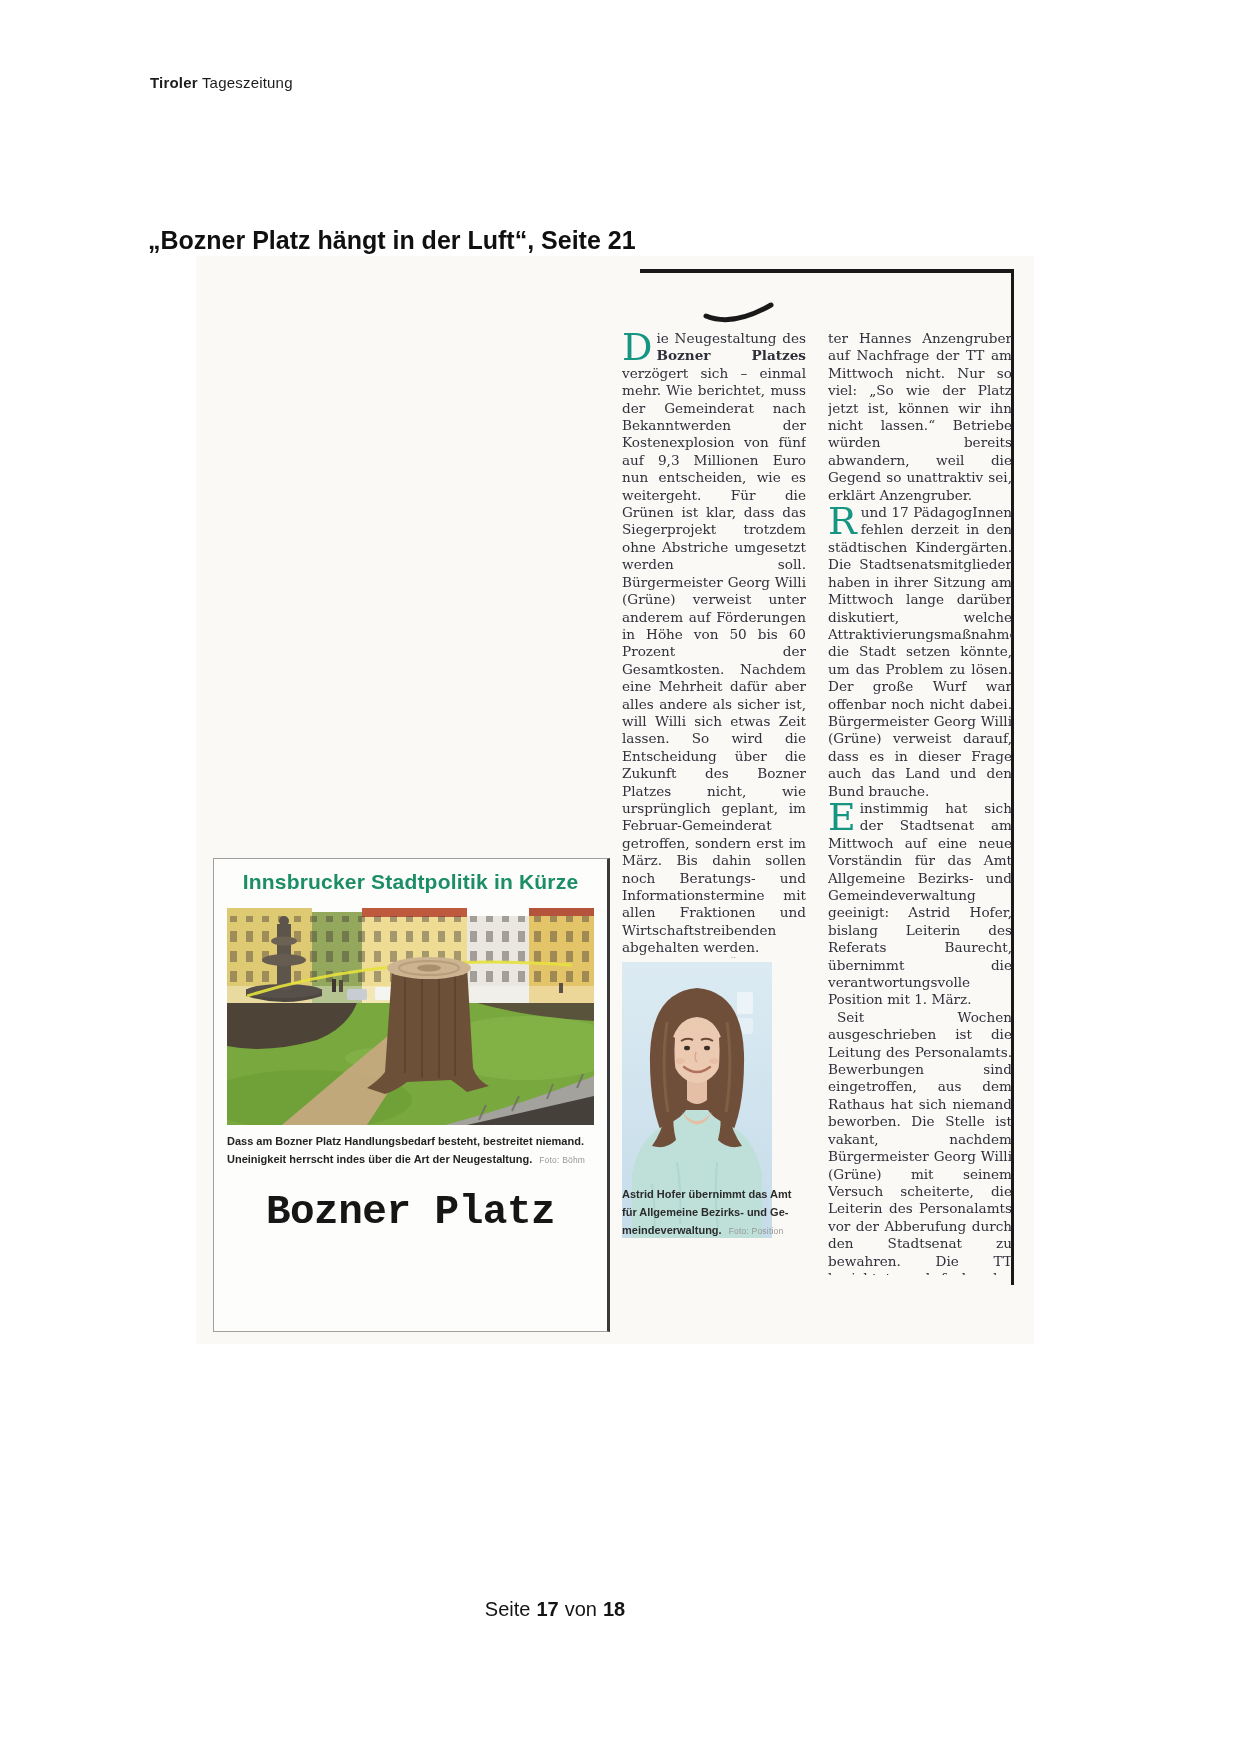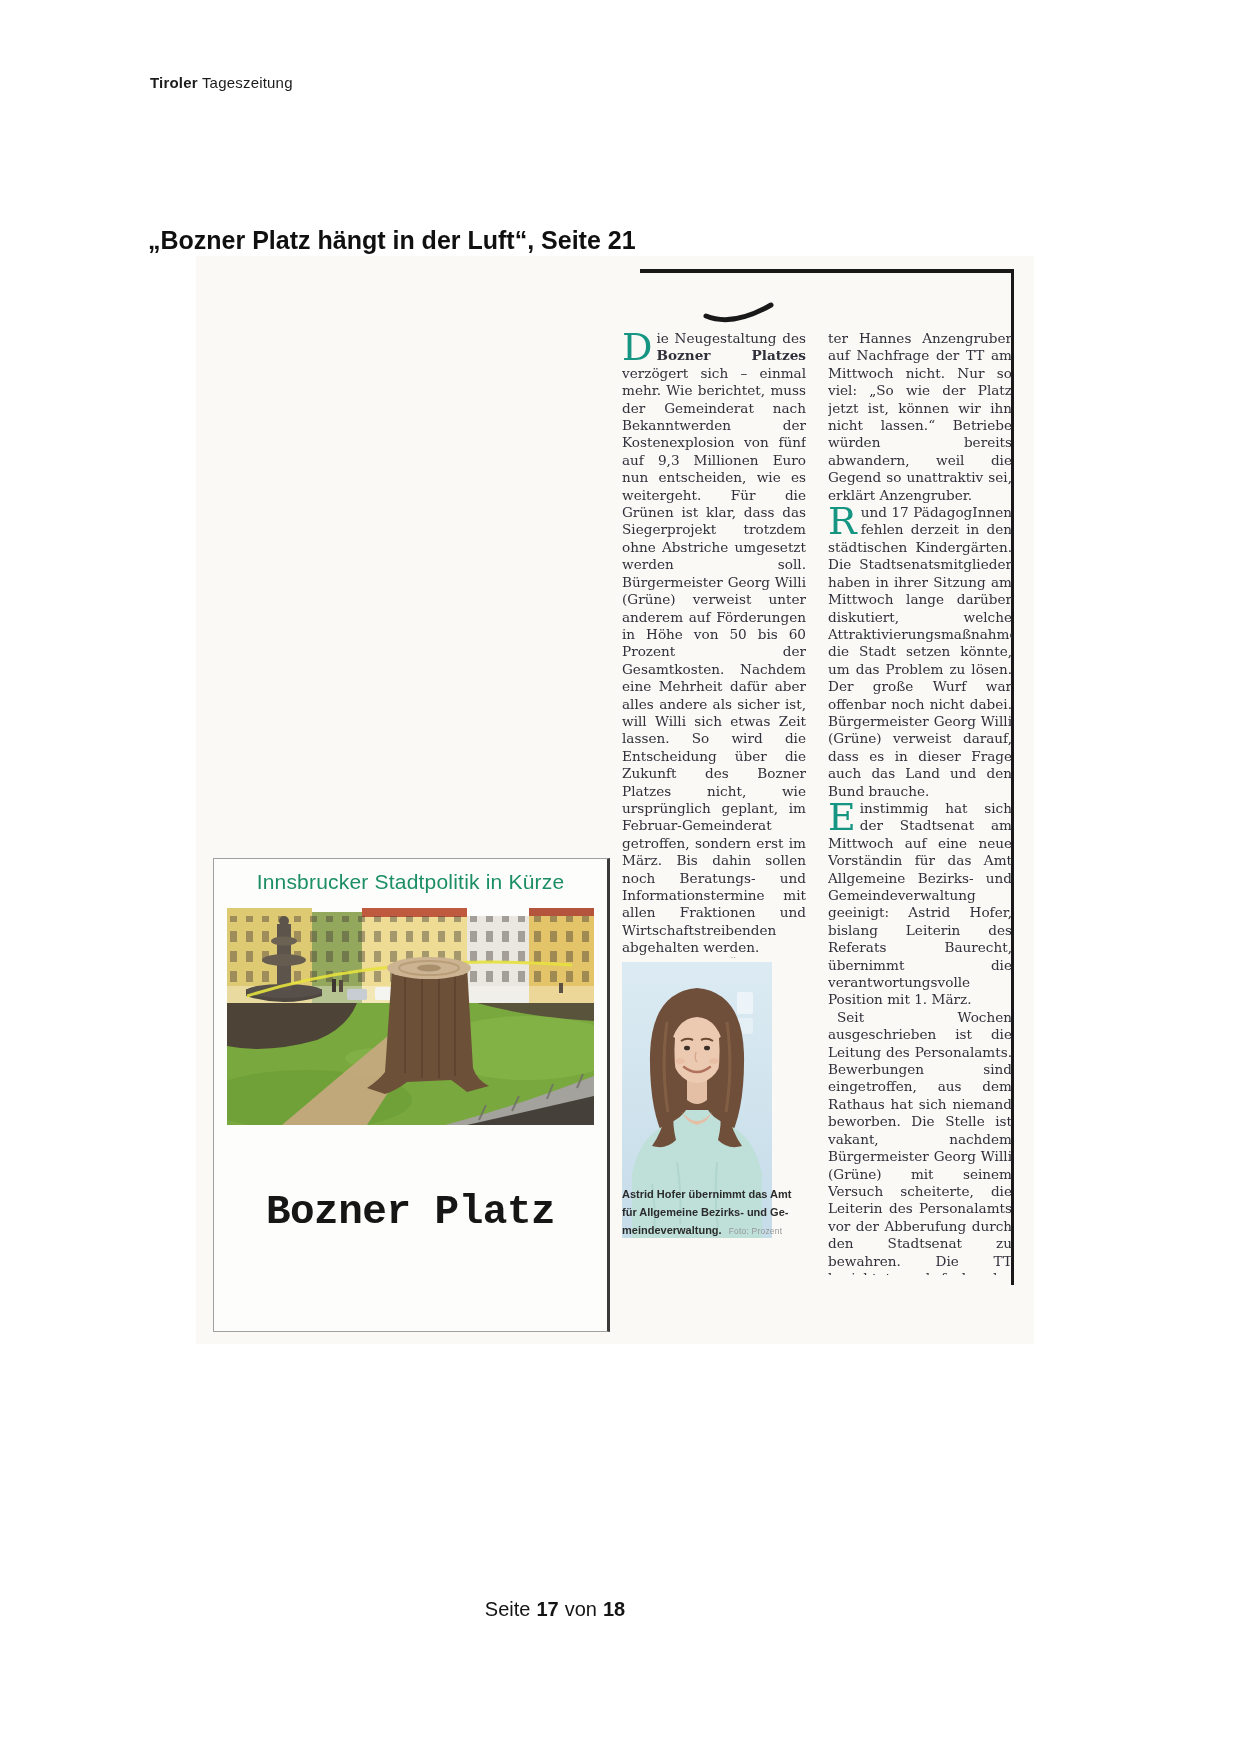--- a/index.html
+++ b/index.html
@@ -44,21 +44,21 @@
     line-height:18px;color:#2b2b2b;}
   .cap-line{white-space:nowrap;}
   .credit{font-size:8.5px;color:#979797;font-weight:normal;margin-left:7px;letter-spacing:0.2px;}
 
   
   .kurze-box{
     left:213px;top:858px;width:397px;height:474px;box-sizing:border-box;
     background:#fdfdfb;border:1px solid #a0a0a0;border-right:3px solid #3a3a3a;
   }
   .kurze-heading{position:absolute;left:0;top:11px;width:100%;text-align:center;
-    font-size:21px;font-weight:normal;color:#1b8e68;letter-spacing:0.2px;}
+    font-size:21px;font-weight:bold;color:#1b8e68;letter-spacing:0.2px;}
   .square-photo{position:absolute;left:13px;top:49px;width:367px;height:217px;}
   .box-caption{position:absolute;left:13px;top:273px;width:378px;font-size:11px;
     font-weight:bold;line-height:18px;color:#242424;}
   .kurze-headline{position:absolute;left:0;top:326px;width:100%;text-align:center;
     font-family:Liberation Mono, monospace;font-weight:bold;font-size:41px;line-height:55px;
     color:#161616;letter-spacing:-0.5px;}
 
   
   .footer{left:0;top:1598px;width:1110px;text-align:center;font-size:20px;color:#141414;}
   .footer span{margin:0 3px;}
@@ -117,21 +117,21 @@
   <path d="M44,150 Q40,170 30,184 Q44,188 54,178 Q50,162 52,150 Z" fill="#6f4f3a"></path>
   <path d="M106,150 Q110,170 120,184 Q106,188 96,178 Q100,162 98,150 Z" fill="#6f4f3a"></path>
   <path d="M55,200 Q60,232 58,262" stroke="#a9d2ca" stroke-width="2" fill="none" opacity="0.7"></path>
   <path d="M95,200 Q92,236 96,266" stroke="#a9d2ca" stroke-width="2" fill="none" opacity="0.7"></path>
   <path d="M30,222 Q34,246 32,272" stroke="#a9d2ca" stroke-width="2" fill="none" opacity="0.6"></path>
 </svg>
 
 <div class="abs portrait-caption">
   <div class="cap-line">Astrid Hofer übernimmt das Amt</div>
   <div class="cap-line">für Allgemeine Bezirks- und Ge-</div>
-  <div class="cap-line"><span>meindeverwaltung.</span><span class="credit">Foto: Prozent</span></div>
+  <div class="cap-line"><span>meindeverwaltung.</span><span class="credit">Foto: Position</span></div>
 </div>
 
 <div class="abs news-col col2">
   <p><span>ter Hannes Anzengruber auf Nachfrage der </span><span class="seg-i">TT</span><span> am Mittwoch nicht. Nur so viel: „So wie der Platz jetzt ist, können wir ihn nicht lassen.“ Betriebe würden bereits abwandern, weil die Gegend so unattraktiv sei, erklärt Anzengruber.</span></p>
   <p><span class="dropcap">R</span><span><span>und 17 PädagogInnen fehlen derzeit in den städtischen Kindergärten. Die Stadtsenatsmitglieder haben in ihrer Sitzung am Mittwoch lange darüber diskutiert, welche Attraktivierungsmaßnahmen die Stadt setzen könnte, um das Problem zu lösen. Der große Wurf war offenbar noch nicht dabei. Bürgermeister Georg Willi (Grüne) verweist darauf, dass es in dieser Frage auch das Land und den Bund brauche.</span></span></p>
   <p><span class="dropcap">E</span><span><span>instimmig hat sich der Stadtsenat am Mittwoch auf eine neue Vorständin für das Amt Allgemeine Bezirks- und Gemeindeverwaltung geeinigt: Astrid Hofer, bislang Leiterin des Referats Baurecht, übernimmt die verantwortungsvolle Position mit 1. März.</span></span></p>
   <p class="indent"><span>Seit Wochen ausgeschrieben ist die Leitung des Personalamts. Bewerbungen sind eingetroffen, aus dem Rathaus hat sich niemand beworben. Die Stelle ist vakant, nachdem Bürgermeister Georg Willi (Grüne) mit seinem Versuch scheiterte, die Leiterin des Personalamts vor der Abberufung durch den Stadtsenat zu bewahren. Die </span><span class="seg-i">TT</span><span> berichtete mehrfach, oder wie es in der Stellenausschreibung der Stadt Innsbruck heißt: „Die Vorgeschichte dürfte bekannt sein“ ... </span></p>
 </div>
 
 <div class="abs kurze-box">
@@ -191,20 +191,24 @@
     <ellipse cx="202" cy="60" rx="12" ry="3.5" fill="#a98f6c"></ellipse>
 
     <path d="M218,217 Q290,198 367,168 L367,188 Q300,208 240,217 Z" fill="#a3a29d"></path>
     <path d="M252,212 L259,197" stroke="#6f6e69" stroke-width="2" opacity="0.8"></path>
     <path d="M285,203 L292,188" stroke="#6f6e69" stroke-width="2" opacity="0.8"></path>
     <path d="M320,191 L326,176" stroke="#6f6e69" stroke-width="2" opacity="0.8"></path>
     <path d="M350,180 L356,166" stroke="#6f6e69" stroke-width="2" opacity="0.8"></path>
     <path d="M240,217 L367,188 L367,217 Z" fill="#45413a"></path>
   </svg>
 
+  <div class="box-caption">
+    <div class="cap-line">Dass am Bozner Platz Handlungsbedarf besteht, bestreitet niemand.</div>
+    <div class="cap-line"><span>Uneinigkeit herrscht indes über die Art der Neugestaltung.</span><span class="credit">Foto: Böhm</span></div>
+  </div>
 
   <div class="kurze-headline">
     <div>Bozner Platz</div>
   </div>
 </div>
 
 <div class="abs footer">
   <span>Seite</span><span class="num">17</span><span>von</span><span class="num">18</span>
 </div>
 

